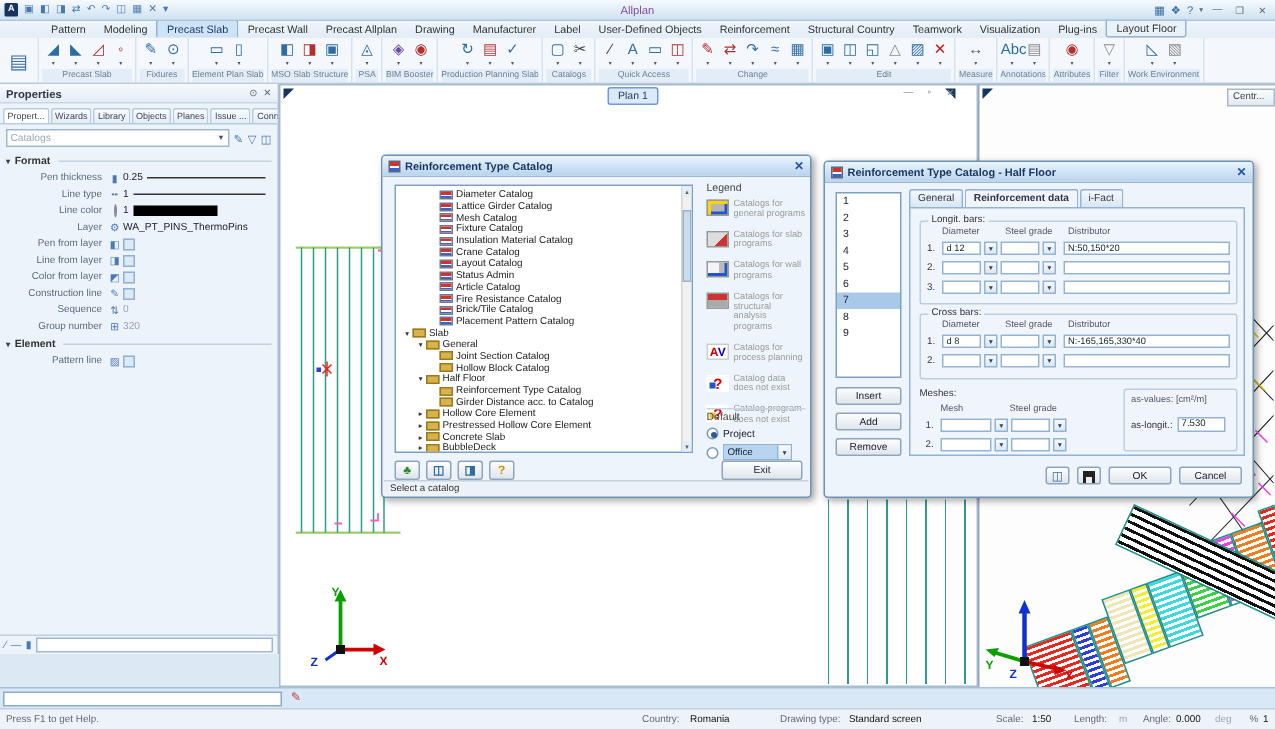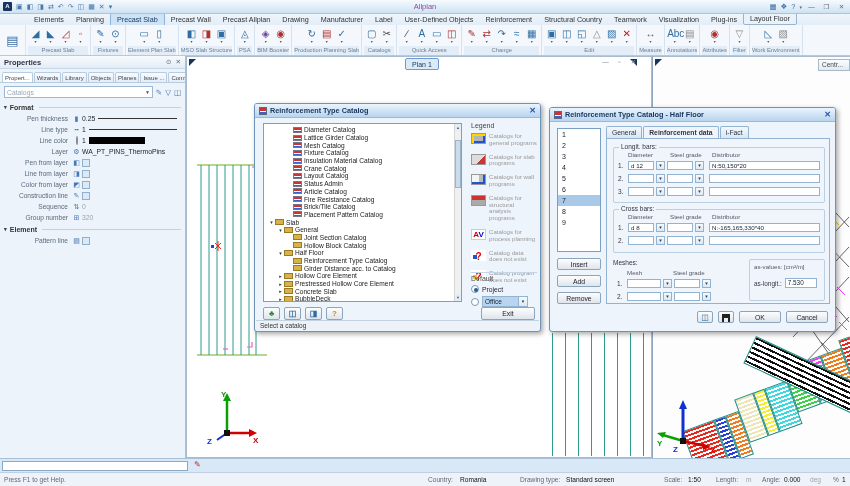--- a/index.html
+++ b/index.html
@@ -29,21 +29,21 @@
   #file-tool .g{font-size:13px;color:#3a6ea5}
   #ribbon-groups{display:flex;flex:1}
   .rgroup{display:flex;flex-direction:column;border-right:1px solid #d5e2ef;padding:0 2px}
   .rtools{display:flex;flex:1;align-items:center;justify-content:center}
   .rtool{width:15px;text-align:center}
   .rtool-ico{display:block;font-size:10px;line-height:13px}
   .rtool-caret{display:block;font-size:4px;color:#555;line-height:4px}
   .rlabel{height:9px;font-size:5.8px;line-height:9px;color:#6b7f95;text-align:center;background:#e2edf8;white-space:nowrap;overflow:hidden}
 
   
-  #props{position:absolute;left:0;top:56px;width:186px;height:430px;background:#edf3fa;border-right:1px solid #aabfd4;z-index:5}
+  #props{position:absolute;left:0;top:56px;width:186px;height:380px;background:#edf3fa;border-right:1px solid #aabfd4;z-index:5}
   #props-header{height:13px;display:flex;align-items:center;padding:0 4px;font-size:7.5px;font-weight:bold;color:#334;background:linear-gradient(#f7fafd,#e3edf7);border-bottom:1px solid #c9d8e7}
   #props-header .hic{margin-left:auto;font-size:6.5px;color:#667;font-weight:normal}
   #props-header .hic2{margin-left:4px;font-size:6.5px;color:#667;font-weight:normal}
   #props-tabs{height:14px;display:flex;align-items:flex-end;padding:0 2px;border-bottom:1px solid #b8cce0;overflow:hidden}
   .ptab{padding:2px 2px 1px;font-size:6px;border:1px solid #b8cce0;border-bottom:none;border-radius:2px 2px 0 0;background:linear-gradient(#f8fbfe,#e2edf7);color:#445;white-space:nowrap;margin-right:1px}
   .ptab.active{background:#fff}
   #props-filter{display:flex;align-items:center;padding:3px 4px;gap:3px}
   #filter-box{flex:1;height:12px;background:#fff;border:1px solid #9db8d2;display:flex;align-items:center;padding:0 2px}
   #filter-box .txt{flex:1;font-size:6.8px;color:#9aa8b6}
   #filter-box .car{font-size:5px;color:#456}
@@ -194,22 +194,22 @@
       <span class="tbr-ico">❖</span>
       <span class="tbr-ico">?</span>
       <span class="tbr-caret">▾</span>
       <span class="win-btn">—</span>
       <span class="win-btn">❐</span>
       <span class="win-btn">✕</span>
     </div>
   </div>
 
   <div id="menubar">
-      <div class="mtab">Elements</div>
-      <div class="mtab">Planning</div>
+      <div class="mtab">Pattern</div>
+      <div class="mtab">Modeling</div>
       <div class="mtab active">Precast Slab</div>
       <div class="mtab">Precast Wall</div>
       <div class="mtab">Precast Allplan</div>
       <div class="mtab">Drawing</div>
       <div class="mtab">Manufacturer</div>
       <div class="mtab">Label</div>
       <div class="mtab">User-Defined Objects</div>
       <div class="mtab">Reinforcement</div>
       <div class="mtab">Structural Country</div>
       <div class="mtab">Teamwork</div>

